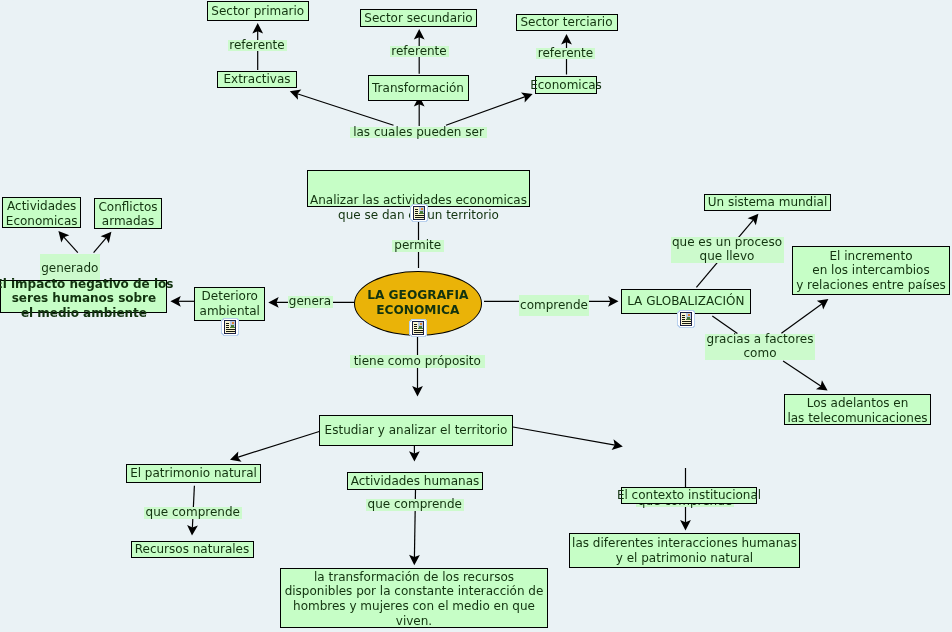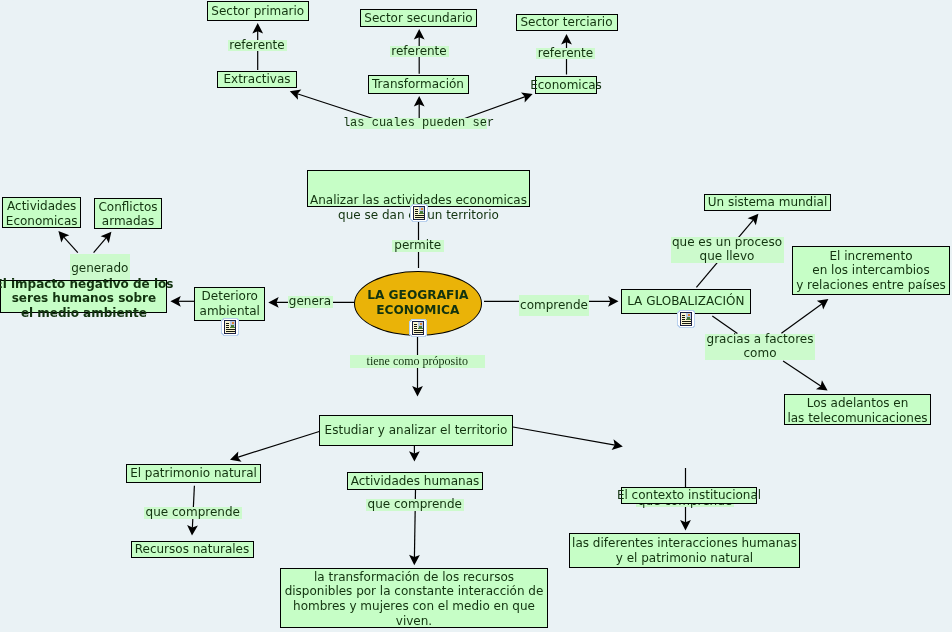--- a/index.html
+++ b/index.html
@@ -115,21 +115,21 @@
       <g>
         <path d="M685.5,468 L685.5,522.7" stroke="#000" stroke-width="1.2" fill="none"></path>
         <path d="M685.5,530.5 L680.1,520.1 L685.5,522.3 L690.9,520.1 Z" fill="#000"></path>
       </g>
     </svg>
   <div id="nodes">
       <div class="node" style="left: 206.5px; top: 1px; width: 102.5px; height: 20px;"><span>Sector primario</span></div>
       <div class="node" style="left: 360px; top: 9px; width: 117px; height: 18px;"><span>Sector secundario</span></div>
       <div class="node" style="left: 515.5px; top: 14px; width: 102px; height: 17px;"><span>Sector terciario</span></div>
       <div class="node" style="left: 217px; top: 71px; width: 80px; height: 17px;"><span>Extractivas</span></div>
-      <div class="node" style="left: 367.5px; top: 75px; width: 101px; height: 19px;"><span>Transformación</span></div>
+      <div class="node" style="left: 367.5px; top: 75px; width: 101px; height: 26px;"><span>Transformación</span></div>
       <div class="node" style="left: 535px; top: 76px; width: 62px; height: 18px;"><span>Economicas</span></div>
       <div class="node" style="left: 307px; top: 170px; width: 223px; height: 37px;"><span style="transform: translateY(-1.5px); margin-top: 40px;">Analizar las actividades economicas
 que se dan en un territorio</span></div>
       <div class="node" style="left: 2.1px; top: 197.2px; width: 79.2px; height: 31.3px;"><span style="transform: translateY(1.2px);">Actividades
 Economicas</span></div>
       <div class="node" style="left: 94.4px; top: 197.6px; width: 67.2px; height: 31.6px;"><span style="transform: translateY(1.1px);">Conflictos
 armadas</span></div>
       <div class="node" style="left: 0.4px; top: 280px; width: 167.1px; height: 33px; font-weight: bold;"><span style="transform: translateY(1.9px);">El impacto negativo de los
 seres humanos sobre
 el medio ambiente</span></div>
@@ -153,30 +153,30 @@
 disponibles por la constante interacción de
 hombres y mujeres con el medio en que
 viven.</span></div>
       <div class="node oval" style="left: 353.5px; top: 270.5px; width: 128.5px; height: 65px;"><span>LA GEOGRAFIA
 ECONOMICA</span></div>
     </div>
   <div id="labels">
       <div class="lbl" style="left: 227.5px; top: 39.5px; width: 59px; height: 11px;"><span>referente</span></div>
       <div class="lbl" style="left: 389.5px; top: 45.5px; width: 59px; height: 11px;"><span>referente</span></div>
       <div class="lbl" style="left: 536px; top: 47.5px; width: 59px; height: 11px;"><span>referente</span></div>
-      <div class="lbl" style="left: 350px; top: 118px; width: 137px; height: 11px; font-family: Liberation Mono, monospace;"><span>las cuales pueden ser</span></div>
+      <div class="lbl" style="left: 350px; top: 127px; width: 137px; height: 11px;"><span>las cuales pueden ser</span></div>
       <div class="lbl" style="left: 391.5px; top: 239.5px; width: 52.5px; height: 12px;"><span>permite</span></div>
-      <div class="lbl" style="left: 70px; top: 254px; width: 59.5px; height: 28px;"><span>generado</span></div>
+      <div class="lbl" style="left: 40px; top: 254px; width: 59.5px; height: 28px;"><span>generado</span></div>
       <div class="lbl" style="left: 287.5px; top: 295.5px; width: 45px; height: 12px;"><span>genera</span></div>
       <div class="lbl" style="left: 519px; top: 295px; width: 70px; height: 21px;"><span>comprende</span></div>
       <div class="lbl" style="left: 670.5px; top: 237px; width: 113px; height: 26px;"><span style="transform: translateY(-1.3px);">que es un proceso
 que llevo</span></div>
       <div class="lbl" style="left: 705px; top: 334px; width: 110px; height: 26px;"><span style="transform: translateY(-1.3px);">gracias a factores
 como</span></div>
-      <div class="lbl" style="left: 350px; top: 354.5px; width: 134.5px; height: 13px; font-family: Liberation Serif, serif;"><span>tiene como próposito</span></div>
+      <div class="lbl" style="left: 350px; top: 354.5px; width: 134.5px; height: 13px;"><span>tiene como próposito</span></div>
       <div class="lbl" style="left: 144px; top: 506.5px; width: 97.5px; height: 12px;"><span>que comprende</span></div>
       <div class="lbl" style="left: 366px; top: 498.5px; width: 97.5px; height: 12px;"><span>que comprende</span></div>
       <div class="lbl" style="left: 636px; top: 495px; width: 98px; height: 12px;"><span>que comprende</span></div>
     </div>
   <div id="icons">
       <div class="resicon" style="left: 410px; top: 204px;"><svg viewBox="0 0 18 18" width="18" height="18" shape-rendering="crispEdges">
           <path d="M2,0 H16 L18,2 V16 L16,18 H2 L0,16 V2 Z" fill="#b9d1ee"></path>
           <path d="M3,1 H15 L17,3 V15 L15,17 H3 L1,15 V3 Z" fill="#ffffff"></path>
           <rect x="3" y="2" width="12" height="14" fill="#1b2045"></rect>
           <rect x="4" y="3" width="10" height="12" fill="#faf5d2"></rect>

